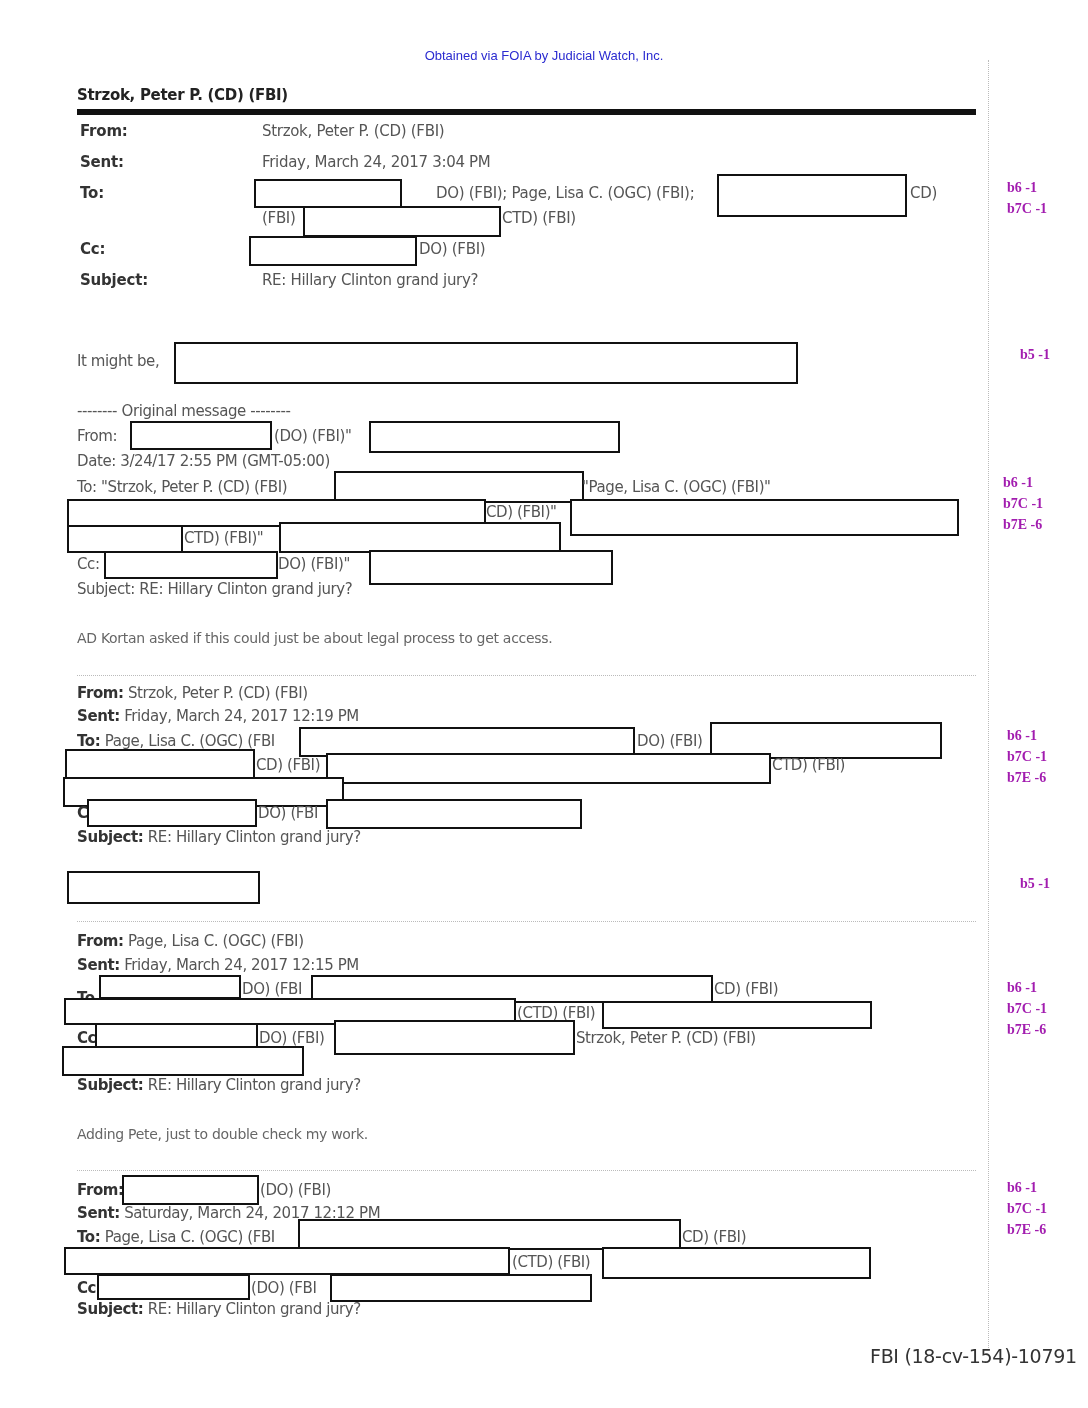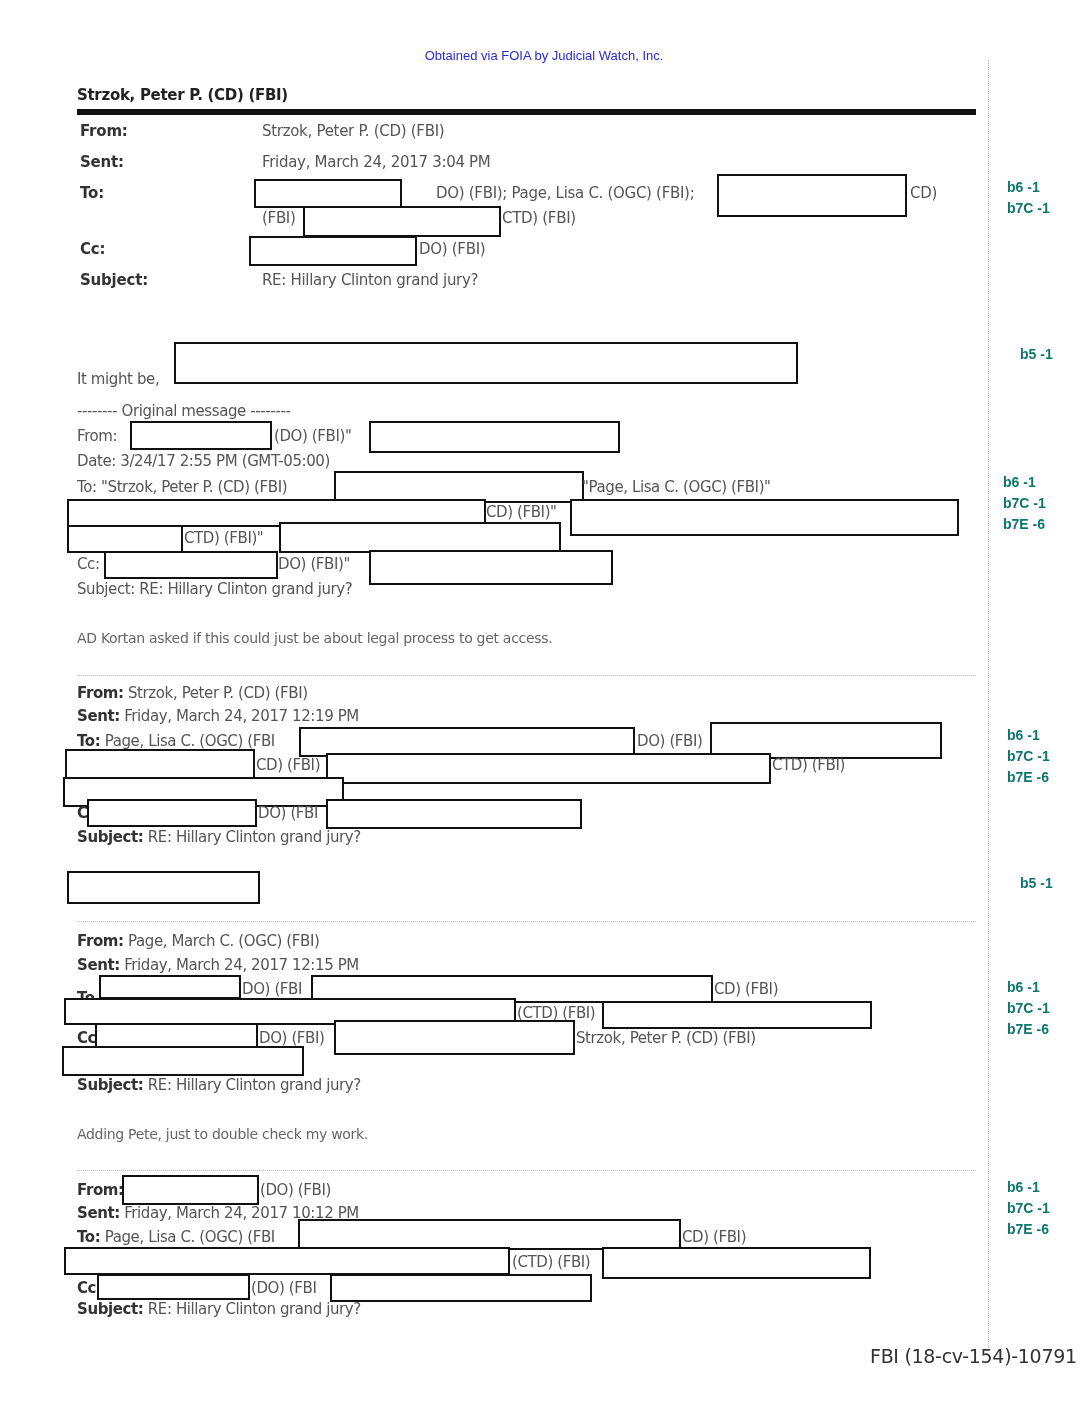--- a/index.html
+++ b/index.html
@@ -11,21 +11,21 @@
   .hdr-name { top: 86px; left: 77px; font-size: 15px; font-weight: bold; color: #222; letter-spacing: -0.3px; }
   .hdr-rule { top: 109px; left: 77px; width: 899px; height: 6px; background: #111; }
   .margin-line { top: 60px; left: 988px; width: 0; height: 1290px; border-left: 1px dotted #bbb; }
   .lbl { font-size: 15px; font-weight: bold; color: #333; letter-spacing: -0.2px; }
   .val { font-size: 15px; color: #555; letter-spacing: -0.3px; }
   .txt { font-size: 15px; color: #555; letter-spacing: -0.4px; }
   .txtb { font-weight: bold; color: #333; }
   .body-txt { font-size: 14px; color: #666; letter-spacing: -0.3px; }
   .redact { position: absolute; background: #fff; border: 2px solid #111; box-sizing: border-box; }
   .sep { position: absolute; left: 77px; width: 899px; height: 0; border-top: 1px dotted #bbb; }
-  .code { font-family: Liberation Sans, sans-serif; font-size: 14px; font-weight: bold; color: #0f766e; line-height: 21px; }
+  .code { font-family: Liberation Serif, serif; font-size: 14px; font-weight: bold; color: #a21caf; line-height: 21px; }
   .bates { top: 1345px; left: 870px; font-size: 19px; color: #333; font-family: "DejaVu Sans", sans-serif; letter-spacing: -0.3px; }
 </style>
 </head>
 <body>
 
 <div class="abs foia">Obtained via FOIA by Judicial Watch, Inc.</div>
 <div class="abs hdr-name">Strzok, Peter P. (CD) (FBI)</div>
 <div class="abs hdr-rule"></div>
 <div class="abs margin-line"></div>
 
@@ -40,21 +40,21 @@
 <div class="abs val" style="top:184px;left:910px;">CD)</div>
 <div class="abs val" style="top:209px;left:262px;">(FBI)</div>
 <div class="redact" style="top:206px;left:303px;width:198px;height:31px;"></div>
 <div class="abs val" style="top:209px;left:502px;">CTD) (FBI)</div>
 <div class="abs lbl" style="top:240px;left:80px;">Cc:</div>
 <div class="redact" style="top:236px;left:249px;width:168px;height:30px;"></div>
 <div class="abs val" style="top:240px;left:419px;">DO) (FBI)</div>
 <div class="abs lbl" style="top:271px;left:80px;">Subject:</div>
 <div class="abs val" style="top:271px;left:262px;">RE: Hillary Clinton grand jury?</div>
 
-<div class="abs txt" style="top:370px;left:77px;text-align:center;">It might be,</div>
+<div class="abs txt" style="top:352px;left:77px;text-align:center;">It might be,</div>
 <div class="redact" style="top:342px;left:174px;width:624px;height:42px;"></div>
 
 <div class="abs txt" style="top:402px;left:77px;">-------- Original message --------</div>
 <div class="abs txt" style="top:427px;left:77px;">From:</div>
 <div class="redact" style="top:421px;left:130px;width:142px;height:29px;"></div>
 <div class="abs txt" style="top:427px;left:274px;">(DO) (FBI)"</div>
 <div class="redact" style="top:421px;left:369px;width:251px;height:32px;"></div>
 <div class="abs txt" style="top:452px;left:77px;">Date: 3/24/17 2:55 PM (GMT-05:00)</div>
 <div class="abs txt" style="top:478px;left:77px;">To: "Strzok, Peter P. (CD) (FBI)</div>
 <div class="redact" style="top:471px;left:334px;width:250px;height:32px;"></div>
@@ -88,21 +88,21 @@
 <div class="abs txt txtb" style="top:804px;left:77px;">C</div>
 <div class="redact" style="top:799px;left:87px;width:170px;height:28px;"></div>
 <div class="abs txt" style="top:804px;left:258px;">DO) (FBI</div>
 <div class="redact" style="top:799px;left:326px;width:256px;height:30px;"></div>
 <div class="abs txt" style="top:828px;left:77px;"><span class="txtb">Subject:</span> <span>RE: Hillary Clinton grand jury?</span></div>
 
 <div class="redact" style="top:871px;left:67px;width:193px;height:33px;"></div>
 
 <div class="sep" style="top:921px;"></div>
 
-<div class="abs txt" style="top:932px;left:77px;"><span class="txtb">From:</span> <span>Page, March C. (OGC) (FBI)</span></div>
+<div class="abs txt" style="top:932px;left:77px;"><span class="txtb">From:</span> <span>Page, Lisa C. (OGC) (FBI)</span></div>
 <div class="abs txt" style="top:956px;left:77px;"><span class="txtb">Sent:</span> <span>Friday, March 24, 2017 12:15 PM</span></div>
 <div class="abs txt txtb" style="top:980px;left:77px;margin-top:9px;">To</div>
 <div class="redact" style="top:975px;left:99px;width:142px;height:24px;"></div>
 <div class="abs txt" style="top:980px;left:242px;">DO) (FBI</div>
 <div class="redact" style="top:975px;left:311px;width:402px;height:28px;"></div>
 <div class="abs txt" style="top:980px;left:714px;">CD) (FBI)</div>
 <div class="redact" style="top:998px;left:64px;width:452px;height:27px;"></div>
 <div class="abs txt" style="top:1004px;left:517px;">(CTD) (FBI)</div>
 <div class="redact" style="top:1001px;left:602px;width:270px;height:28px;"></div>
 <div class="abs txt txtb" style="top:1029px;left:77px;">Cc</div>
@@ -112,21 +112,21 @@
 <div class="abs txt" style="top:1029px;left:576px;">Strzok, Peter P. (CD) (FBI)</div>
 <div class="redact" style="top:1046px;left:62px;width:242px;height:30px;"></div>
 <div class="abs txt" style="top:1076px;left:77px;"><span class="txtb">Subject:</span> <span>RE: Hillary Clinton grand jury?</span></div>
 <div class="abs body-txt" style="top:1126px;left:77px;">Adding Pete, just to double check my work.</div>
 
 <div class="sep" style="top:1170px;"></div>
 
 <div class="abs txt txtb" style="top:1181px;left:77px;">From:</div>
 <div class="redact" style="top:1175px;left:122px;width:137px;height:30px;"></div>
 <div class="abs txt" style="top:1181px;left:260px;">(DO) (FBI)</div>
-<div class="abs txt" style="top:1204px;left:77px;"><span class="txtb">Sent:</span> <span>Friday, March 24, 2017 10:12 PM</span></div>
+<div class="abs txt" style="top:1204px;left:77px;"><span class="txtb">Sent:</span> <span>Saturday, March 24, 2017 12:12 PM</span></div>
 <div class="abs txt" style="top:1228px;left:77px;"><span class="txtb">To:</span> <span>Page, Lisa C. (OGC) (FBI</span></div>
 <div class="redact" style="top:1219px;left:298px;width:383px;height:31px;"></div>
 <div class="abs txt" style="top:1228px;left:682px;">CD) (FBI)</div>
 <div class="redact" style="top:1247px;left:64px;width:446px;height:28px;"></div>
 <div class="abs txt" style="top:1253px;left:512px;">(CTD) (FBI)</div>
 <div class="redact" style="top:1247px;left:602px;width:269px;height:32px;"></div>
 <div class="abs txt txtb" style="top:1279px;left:77px;">Cc</div>
 <div class="redact" style="top:1274px;left:97px;width:153px;height:26px;"></div>
 <div class="abs txt" style="top:1279px;left:251px;text-align:center;">(DO) (FBI</div>
 <div class="redact" style="top:1274px;left:330px;width:262px;height:28px;"></div>

